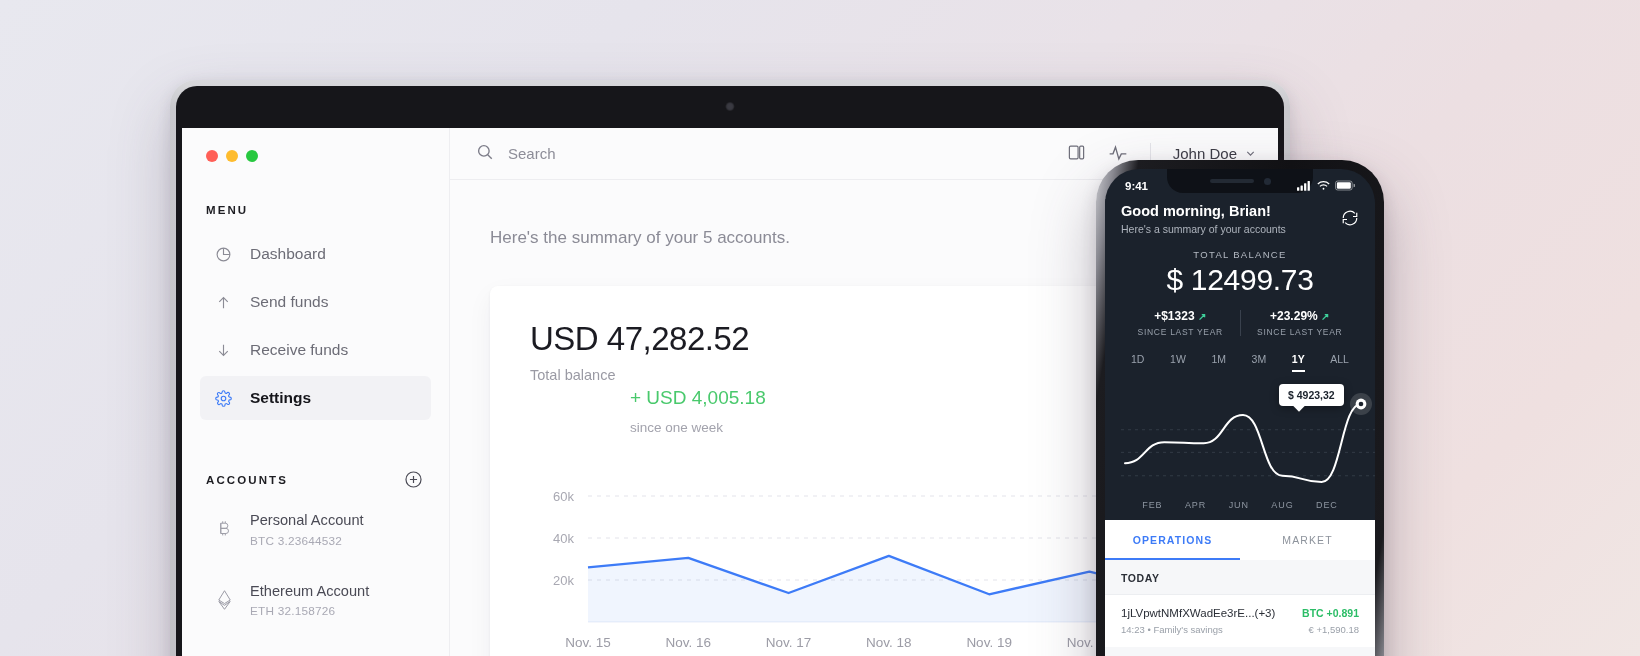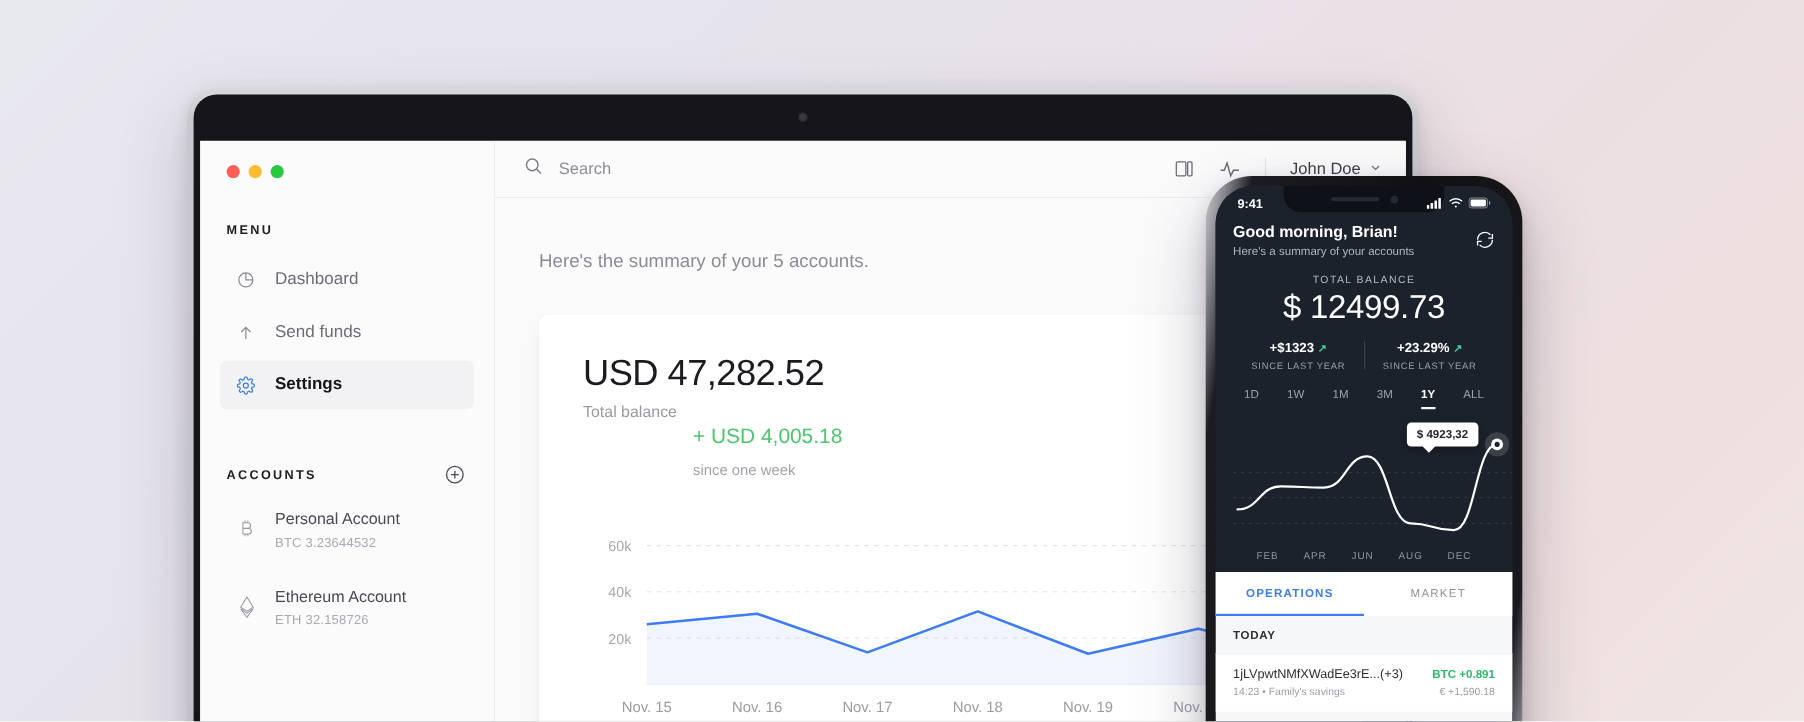--- a/index.html
+++ b/index.html
@@ -142,21 +142,21 @@
     background: #fbfbfc;
   }
   #search-wrap { display: flex; align-items: center; gap: 14px; flex: 1; }
   #search-input {
     border: none; outline: none; background: transparent;
     font-size: 15px; color: #60606a;
     font-family: "Liberation Sans", sans-serif;
     width: 300px;
   }
   #search-input::placeholder { color: #8d8d98; }
-  #topbar-actions { display: flex; align-items: center; gap: 22px; }
+  #topbar-actions { display: flex; gap: 22px; }
   .tb-ico { cursor: pointer; display: flex; }
   #tb-divider { width: 1px; height: 22px; background: #e4e4e9; }
   #user-chip { display: flex; align-items: center; gap: 8px; cursor: pointer; font-size: 15px; color: #3c3c46; }
 
   #content { flex: 1; padding: 34px 40px 0 40px; overflow: hidden; background: #fbfbfc; }
 
   #greet-row { display: flex; align-items: flex-end; justify-content: space-between; }
   #greet-title { font-size: 25px; color: #15151b; font-weight: 400; letter-spacing: -.2px; }
   #greet-sub { font-size: 17px; color: #8b8b96; margin-top: 10px; }
 
@@ -334,20 +334,28 @@
               </span>
               <span>Dashboard</span>
             </div>
             <div class="nav-item">
               <span class="ico">
                 <svg width="17" height="17" viewBox="0 0 24 24" fill="none" stroke="#8b8b95" stroke-width="1.6">
                     <path d="M12 20V5M6 11l6-6 6 6"></path>
                   </svg>
               </span>
               <span>Send funds</span>
+            </div>
+            <div class="nav-item">
+              <span class="ico">
+                <svg width="17" height="17" viewBox="0 0 24 24" fill="none" stroke="#8b8b95" stroke-width="1.6">
+                    <path d="M12 4v15M6 13l6 6 6-6"></path>
+                  </svg>
+              </span>
+              <span>Receive funds</span>
             </div>
             <div class="nav-item active">
               <span class="ico">
                 <svg width="17" height="17" viewBox="0 0 24 24" fill="none" stroke="#3d7bf7" stroke-width="1.6">
                     <circle cx="12" cy="12" r="3.2"></circle>
                     <path d="M19.4 15a1.6 1.6 0 00.3 1.8l.1.1a2 2 0 11-2.8 2.8l-.1-.1a1.6 1.6 0 00-1.8-.3 1.6 1.6 0 00-1 1.5V21a2 2 0 01-4 0v-.1a1.6 1.6 0 00-1-1.5 1.6 1.6 0 00-1.8.3l-.1.1a2 2 0 11-2.8-2.8l.1-.1a1.6 1.6 0 00.3-1.8 1.6 1.6 0 00-1.5-1H3a2 2 0 010-4h.1a1.6 1.6 0 001.5-1 1.6 1.6 0 00-.3-1.8l-.1-.1a2 2 0 112.8-2.8l.1.1a1.6 1.6 0 001.8.3H9a1.6 1.6 0 001-1.5V3a2 2 0 014 0v.1a1.6 1.6 0 001 1.5 1.6 1.6 0 001.8-.3l.1-.1a2 2 0 112.8 2.8l-.1.1a1.6 1.6 0 00-.3 1.8V9a1.6 1.6 0 001.5 1H21a2 2 0 010 4h-.1a1.6 1.6 0 00-1.5 1z"></path>
                   </svg>
               </span>
               <span>Settings</span>
             </div>

